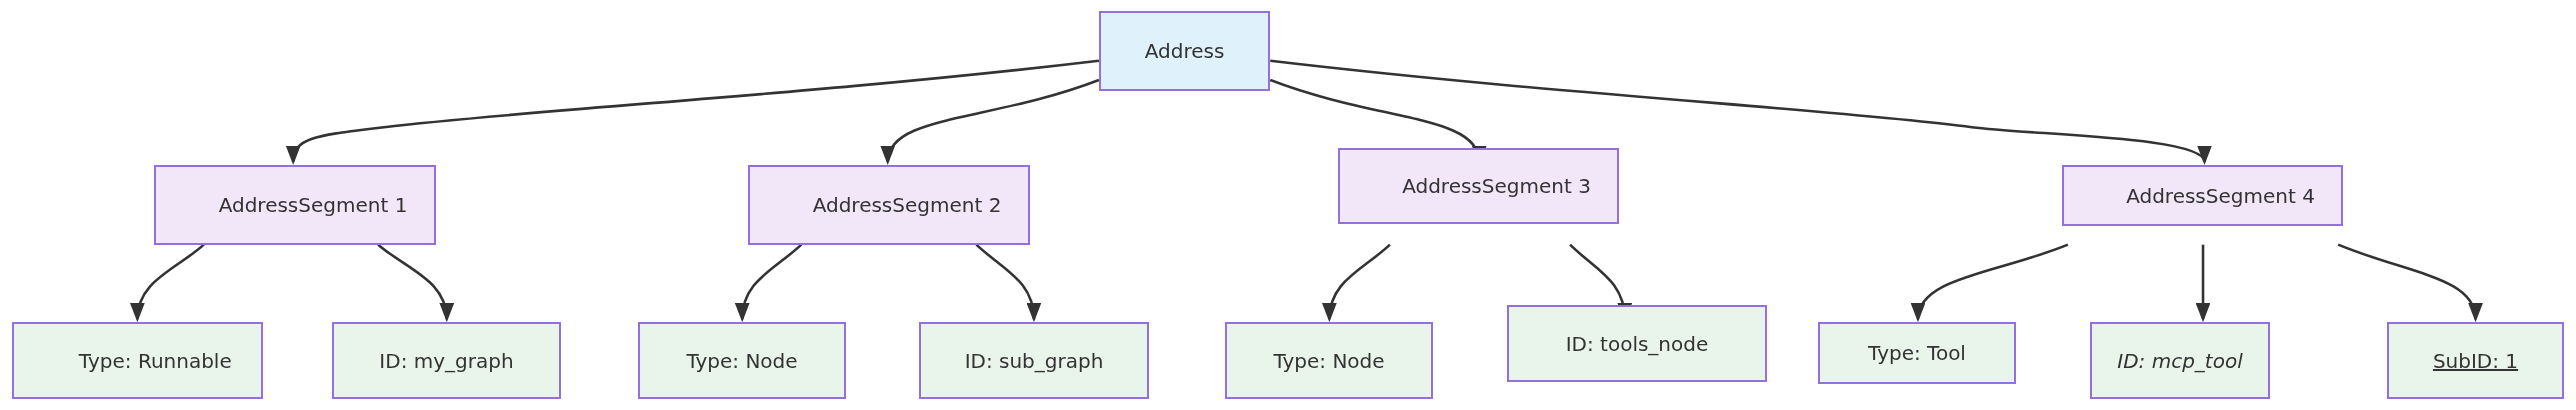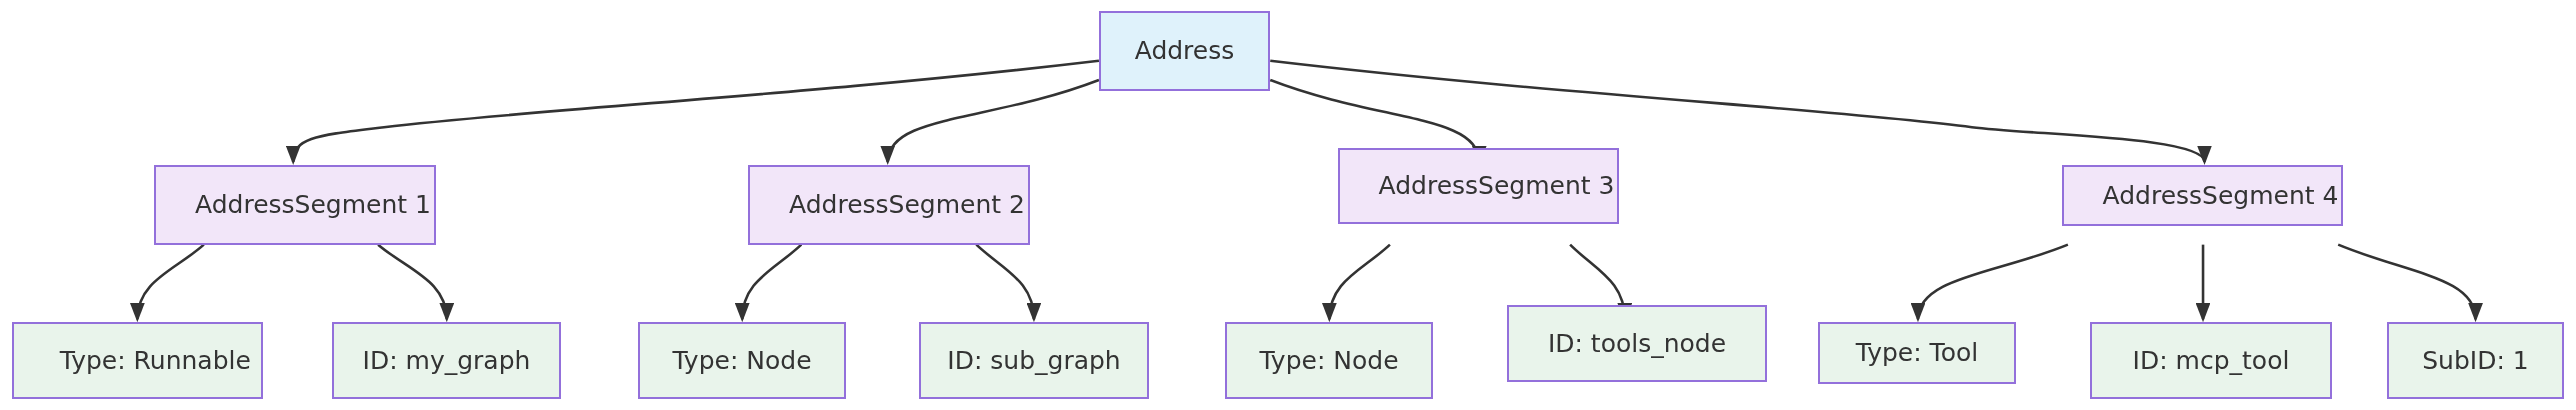--- a/index.html
+++ b/index.html
@@ -25,21 +25,21 @@
     stroke-width: 3.5px;
   }
   .arrowhead { fill: var(--edge, #333333); }
   .node {
     position: absolute;
     box-sizing: border-box;
     display: flex;
     align-items: center;
     justify-content: center;
     text-align: center;
-    font-size: 25px;
+    font-size: 20px;
     line-height: 1.2;
     color: var(--text, #333333);
     border: 2.2px solid #9370db;
     white-space: nowrap;
   }
   .node.root {
     background: var(--root-fill, #dff2fb);
     border-color: var(--root-border, #9370db);
   }
   .node.segment {
@@ -117,21 +117,21 @@
   <div class="node leaf" style="left:1225px; top:322px; width:208px; height:77px;">
     <span>Type: Node</span>
   </div>
   <div class="node leaf" style="left:1507px; top:305px; width:260px; height:77px;">
     <span>ID: tools_node</span>
   </div>
 
   <div class="node leaf" style="left:1818px; top:322px; width:198px; height:62px;">
     <span>Type: Tool</span>
   </div>
-  <div class="node leaf" style="left:2090px; top:322px; width:242px; height:77px;">
+  <div class="node leaf" style="left:2090px; top:322px; width:180px; height:77px;font-style:italic;">
     <span>ID: mcp_tool</span>
   </div>
-  <div class="node leaf" style="left:2387px; top:322px; width:177px; height:77px;">
+  <div class="node leaf" style="left:2387px; top:322px; width:177px; height:77px;text-decoration:underline;">
     <span>SubID: 1</span>
   </div>
 
 </div>
 
 
 </body></html>

